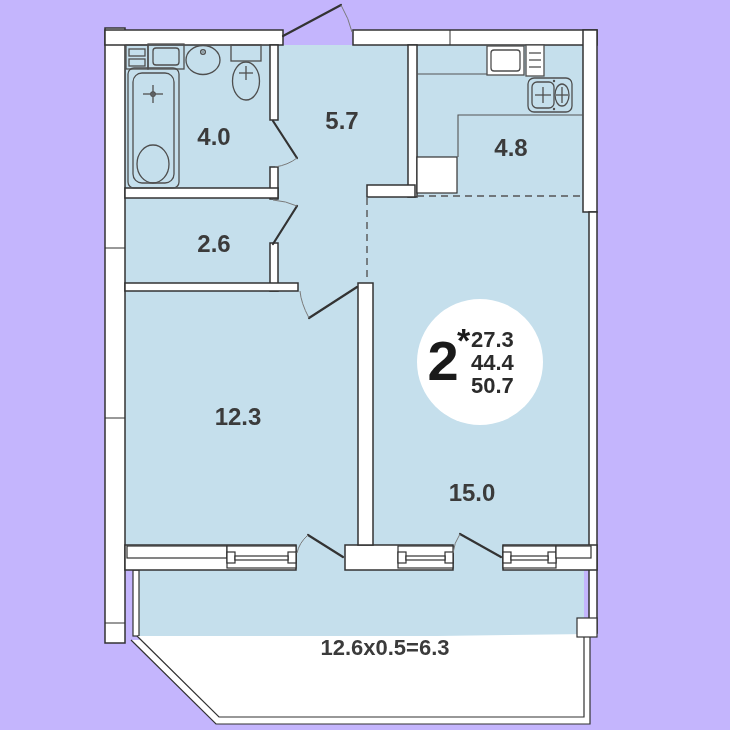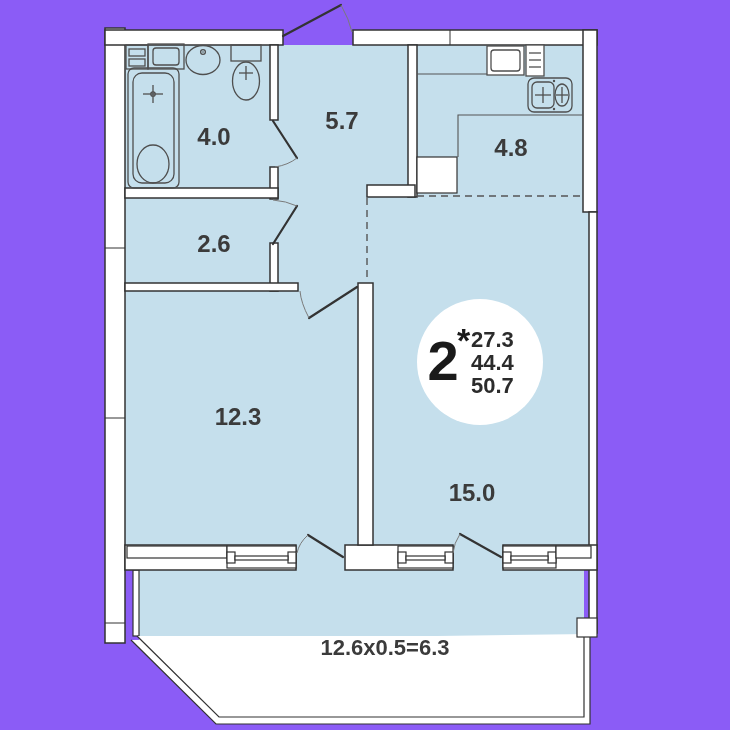--- a/index.html
+++ b/index.html
@@ -1,16 +1,16 @@
 <!DOCTYPE html>
 <html><head>
 <meta charset="utf-8">
 <style>
   html,body{margin:0;padding:0;background:#ffffff;}
-  .stage{width:730px;height:730px;position:relative;background:#8b5cf6;overflow:hidden;}
+  .stage{width:730px;height:730px;position:relative;background:#c4b5fd;overflow:hidden;}
   svg{display:block;}
   .wall{fill:#ffffff;stroke:#333333;stroke-width:1.5;}
   .wallthin{fill:#ffffff;stroke:#333333;stroke-width:1.2;}
   .fix{fill:none;stroke:#4f4f4f;stroke-width:1.3;}
   .fixw{fill:#ffffff;stroke:#4f4f4f;stroke-width:1.3;}
   .thin{fill:none;stroke:#555555;stroke-width:1.1;}
   .door{fill:none;stroke:#333333;stroke-width:2.2;stroke-linecap:round;}
   .arc{fill:none;stroke:#7a7a7a;stroke-width:1;}
   .dash{fill:none;stroke:#555555;stroke-width:1.4;stroke-dasharray:7 5;}
   .glz{fill:#ffffff;stroke:#333333;stroke-width:1.2;}

